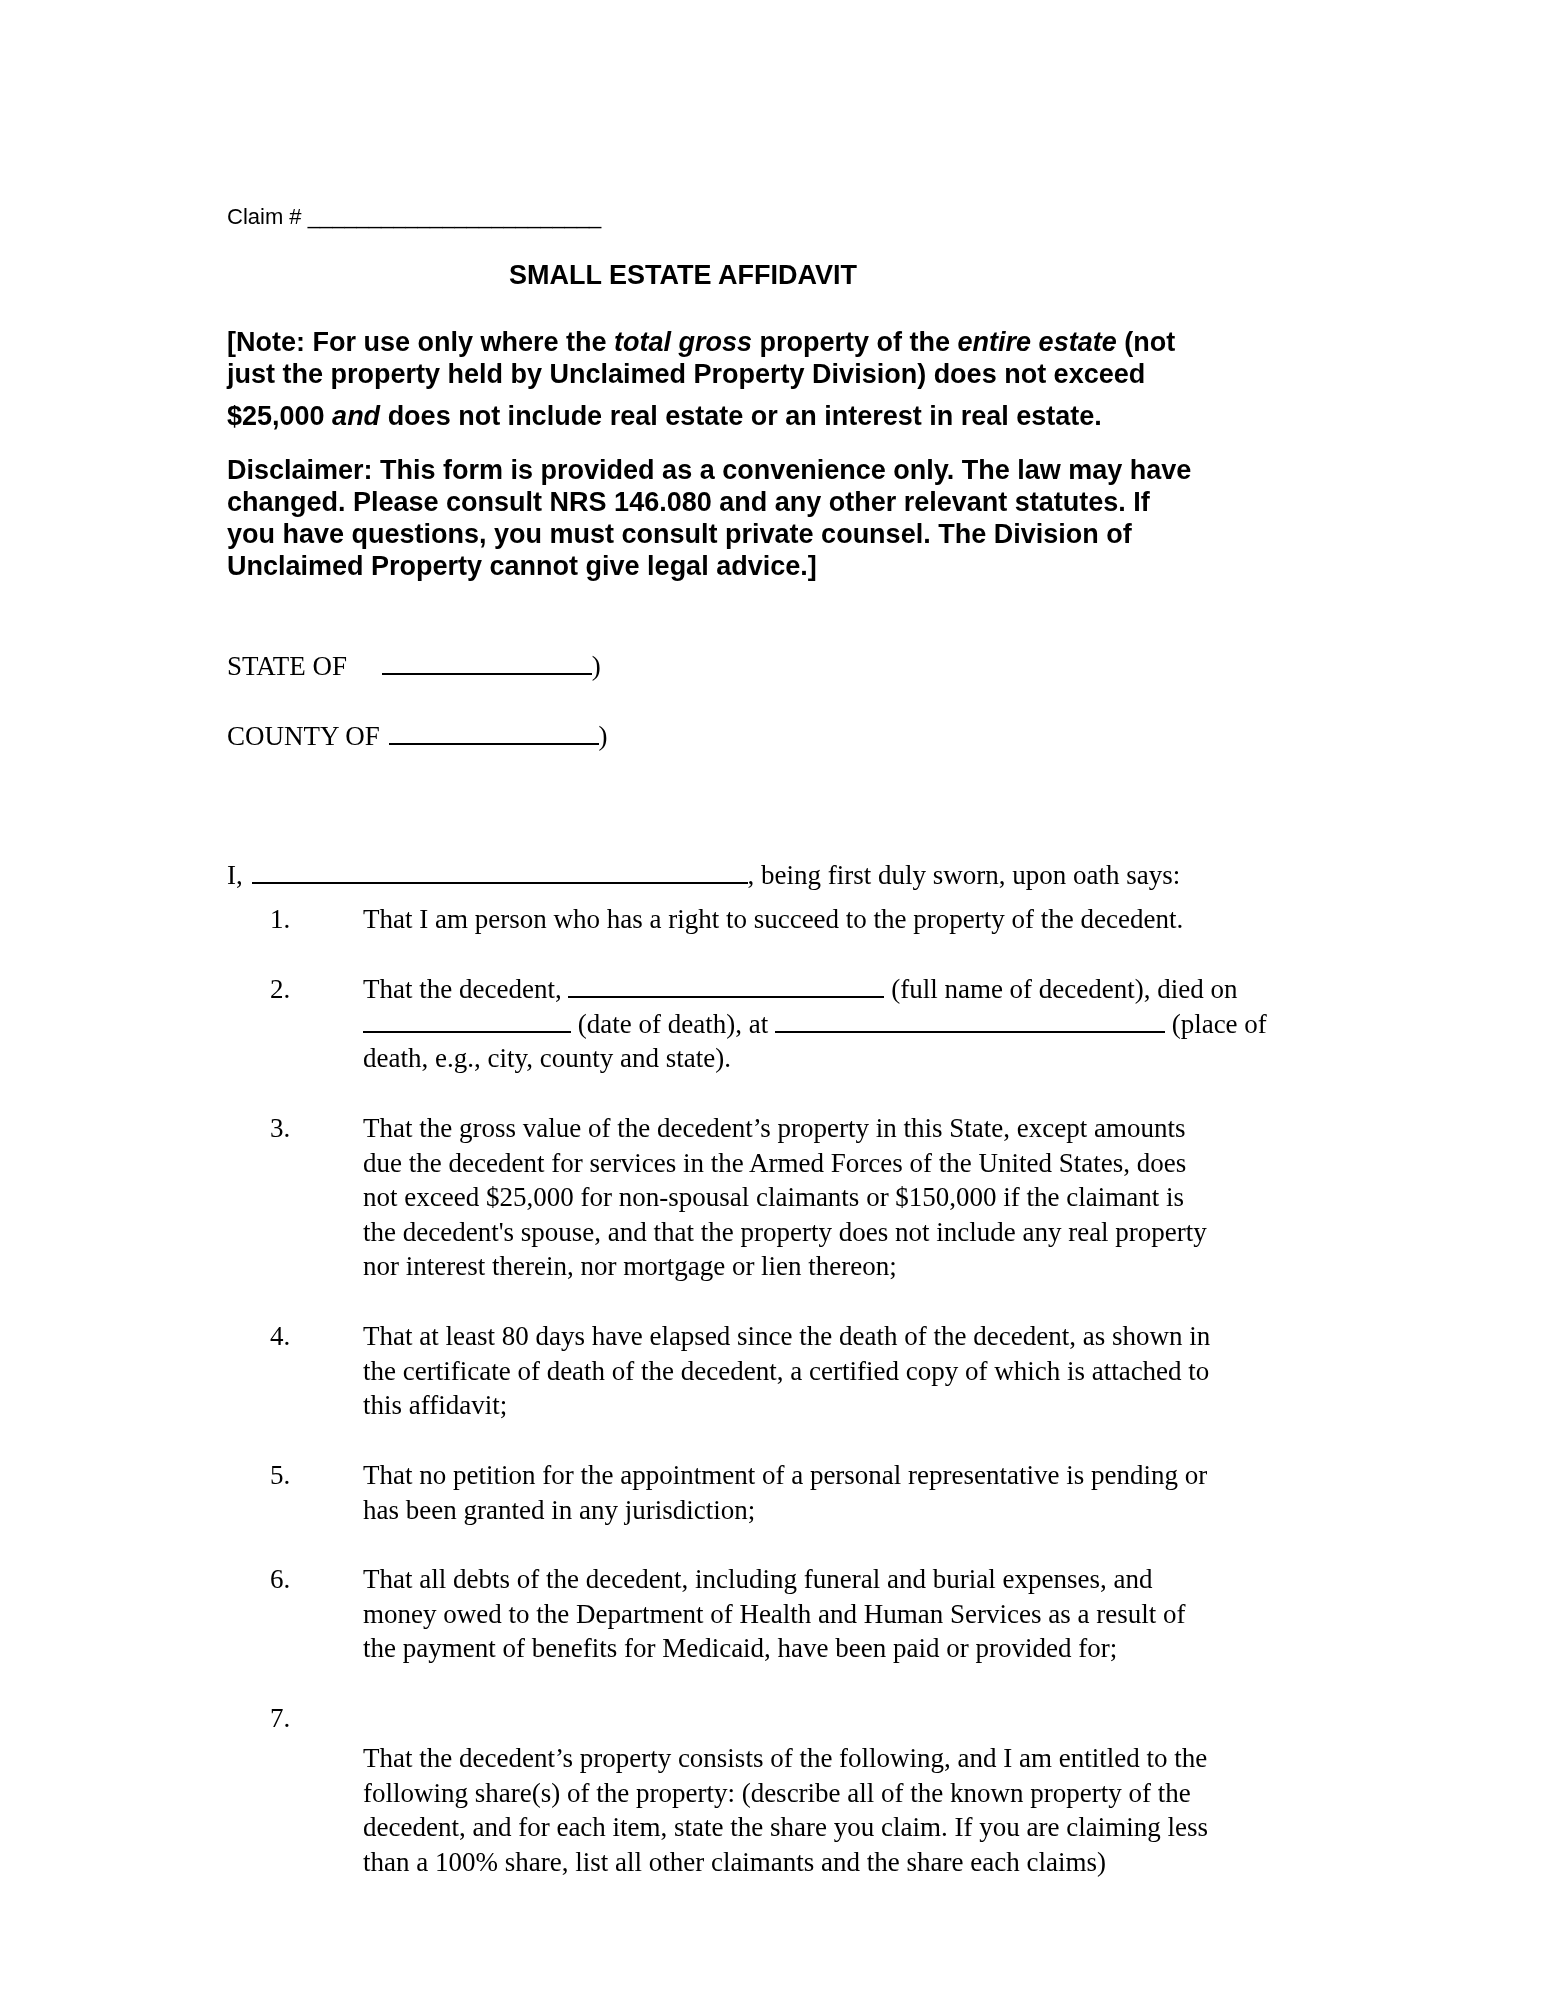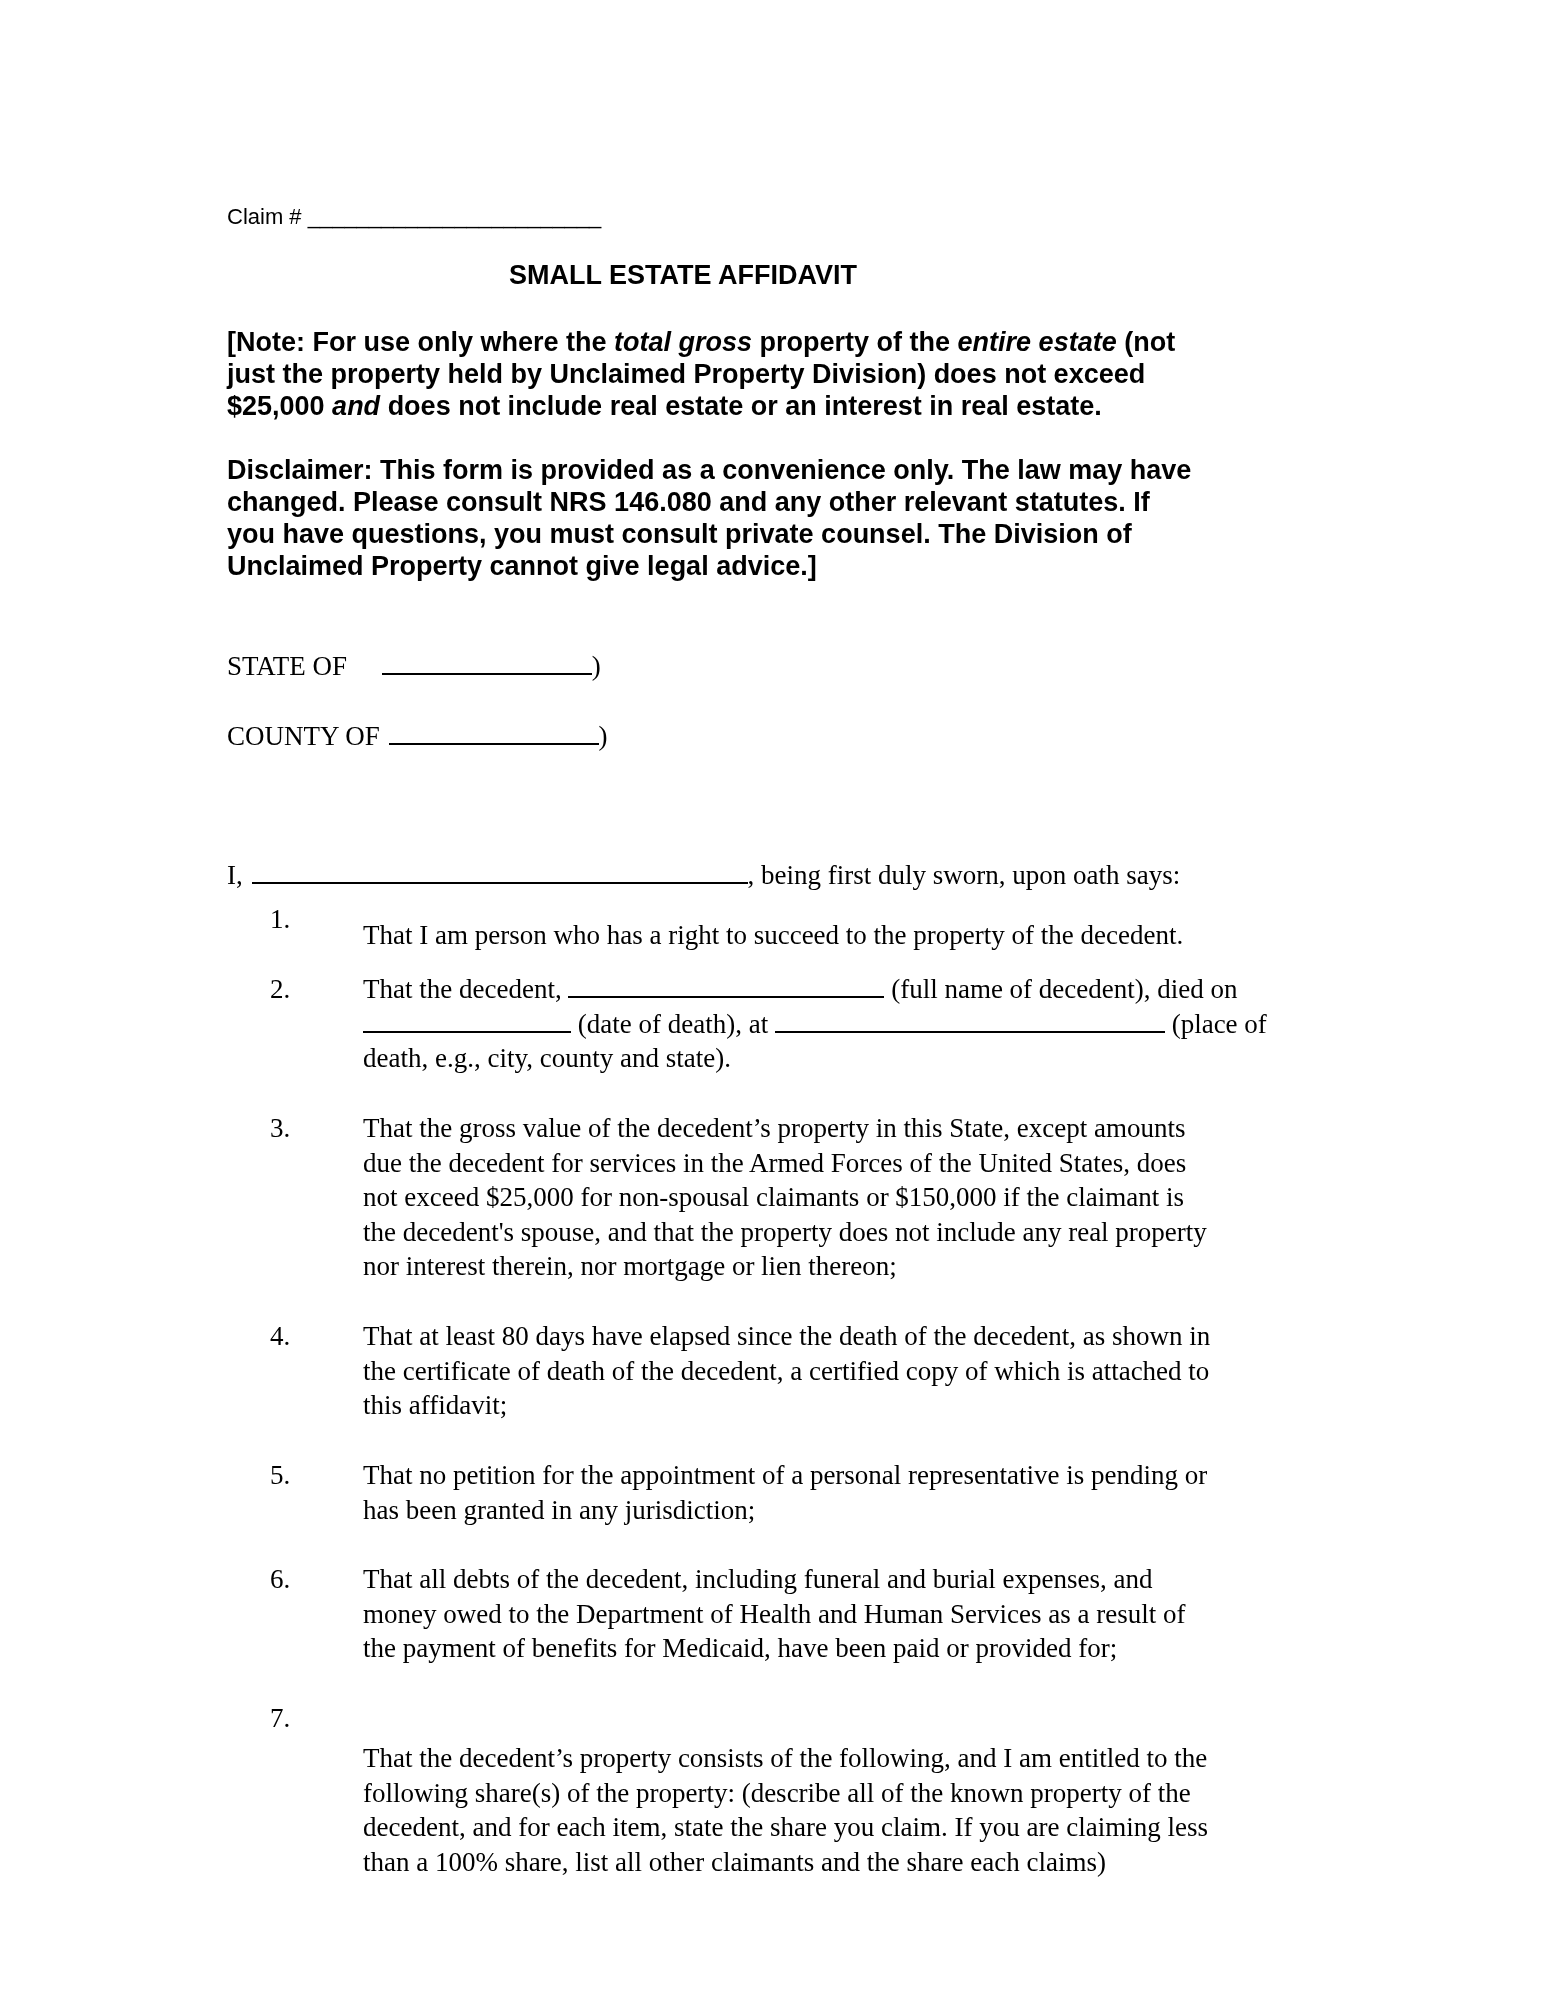--- a/index.html
+++ b/index.html
@@ -23,21 +23,21 @@
   <span>Claim #</span>
   <span>________________________</span>
 </div>
 
 <div class="abs sans title">SMALL ESTATE AFFIDAVIT</div>
 
 <div class="abs sans boldblock" style="top:302px;">
   <span>[Note: For use only where the </span><i>total gross</i><span> property of the </span><i>entire estate</i><span> (not</span>
 </div>
 <div class="abs sans boldblock" style="top:334px;">just the property held by Unclaimed Property Division) does not exceed</div>
-<div class="abs sans boldblock" style="top:366px;">
+<div class="abs sans boldblock" style="top:376px;">
   <span>$25,000 </span><i>and</i><span> does not include real estate or an interest in real estate.</span>
 </div>
 
 <div class="abs sans boldblock" style="top:430px;">Disclaimer: This form is provided as a convenience only. The law may have</div>
 <div class="abs sans boldblock" style="top:462px;">changed. Please consult NRS 146.080 and any other relevant statutes. If</div>
 <div class="abs sans boldblock" style="top:494px;text-align:center;">you have questions, you must consult private counsel. The Division of</div>
 <div class="abs sans boldblock" style="top:526px;">Unclaimed Property cannot give legal advice.]</div>
 
 <div class="abs serif line" style="left:227px; top:625px;">
   <span>STATE OF</span>
@@ -47,21 +47,21 @@
   <span>COUNTY OF</span>
   <span class="u" style="width:210px; margin-left:2px;"></span><span>)</span>
 </div>
 
 <div class="abs serif line" style="left:227px; top:834px;">
   <span>I,</span>
   <span class="u" style="width:496px; margin-left:2px;"></span><span>, being first duly sworn, upon oath says:</span>
 </div>
 
 <div class="num serif" style="top:904px;">1.</div>
-<div class="para serif" style="top:902px;margin-top:16px;">
+<div class="para serif" style="top:902px;">
   <div>That I am person who has a right to succeed to the property of the decedent.</div>
 </div>
 
 <div class="num serif" style="top:974px;">2.</div>
 <div class="para serif" style="top:972px;">
   <div>
     <span>That the decedent, </span><span class="blank-inline" style="width:316px;"></span><span> (full name of decedent), died on</span>
   </div>
   <div>
     <span class="blank-inline" style="width:208px;"></span><span> (date of death), at </span><span class="blank-inline" style="width:390px;"></span><span> (place of</span>

